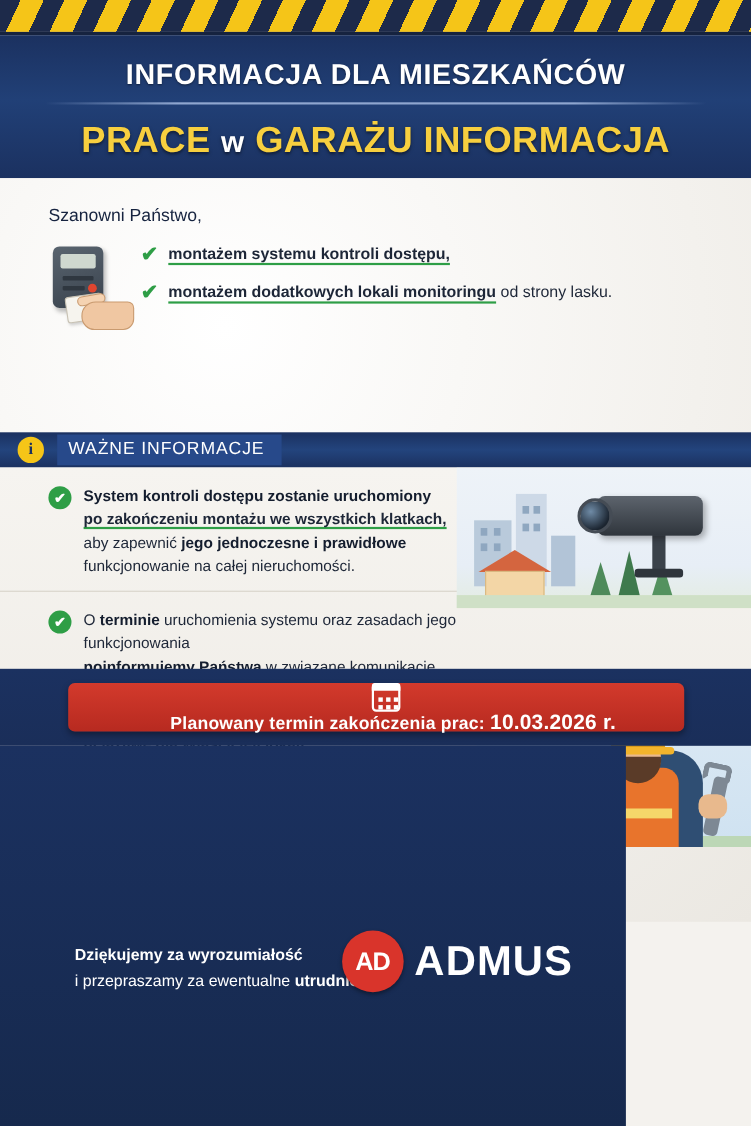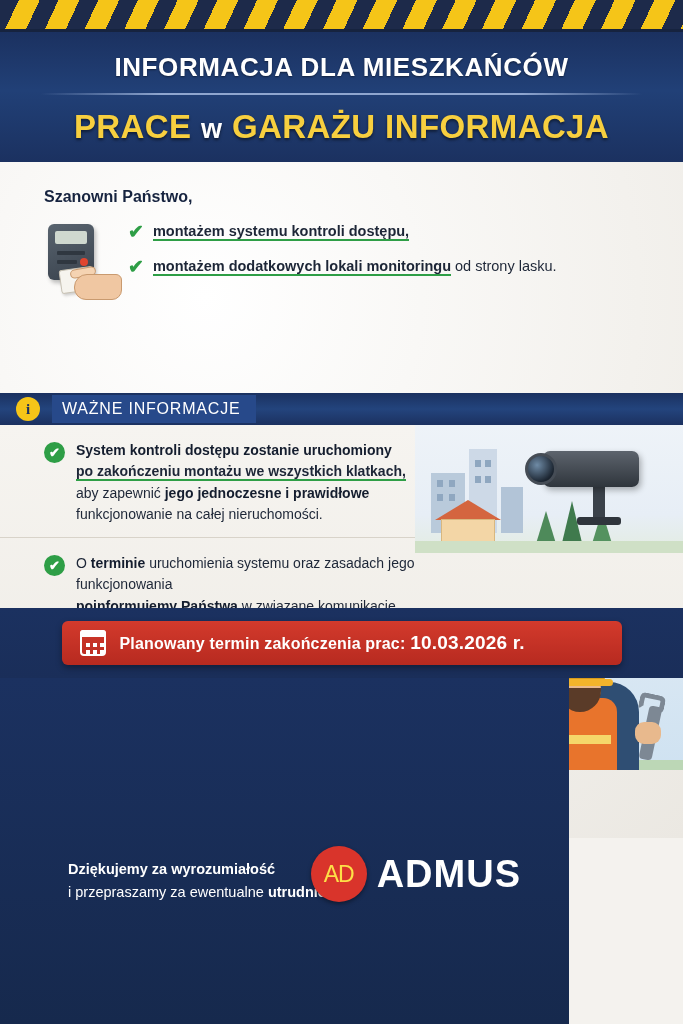--- a/index.html
+++ b/index.html
@@ -73,21 +73,21 @@
     top: 162px; left: 0;
     width: 683px;
     height: 676px;
     background:
       radial-gradient(circle at 30% 20%, #ffffff 0%, #f3f1ed 60%, #ebe8e2 100%);
   }
 
   .intro { padding: 26px 44px 0 44px; }
   .salut {
     font-size: 16px;
-    font-weight: bold;
+    font-weight: normal;
     color: #16233f;
   }
   .lead {
     margin-top: 18px;
     font-size: 14.5px;
     line-height: 1.55;
     color: #1d2637;
   }
 
   
@@ -442,20 +442,21 @@
     justify-content: center;
   }
   .deadline {
     width: 560px; height: 44px;
     background: linear-gradient(180deg,#d33a2c 0%, #b72a20 100%);
     border-radius: 6px;
     display: flex;
     align-items: center;
     padding-left: 18px;
     box-shadow: 0 3px 6px rgba(0,0,0,.35);
+    flex-direction: column;
   }
   .cal-icon {
     width: 26px; height: 26px;
     border: 2px solid #ffffff;
     border-radius: 4px;
     position: relative;
     flex: 0 0 auto;
   }
   .cal-icon::before {
     content: "";
@@ -502,23 +503,23 @@
     align-items: center;
     gap: 10px;
   }
   .logo-mark {
     width: 56px; height: 56px;
     border-radius: 50%;
     background: #d9342b;
     display: flex;
     align-items: center;
     justify-content: center;
-    color: #fde047;
+    color: #ffffff;
     font-size: 23px;
-    font-weight: normal;
+    font-weight: bold;
     letter-spacing: -1px;
     box-shadow: 0 2px 4px rgba(0,0,0,.4);
   }
   .logo-text {
     color: #ffffff;
     font-size: 38px;
     font-weight: bold;
     letter-spacing: 1px;
   }
 </style>

